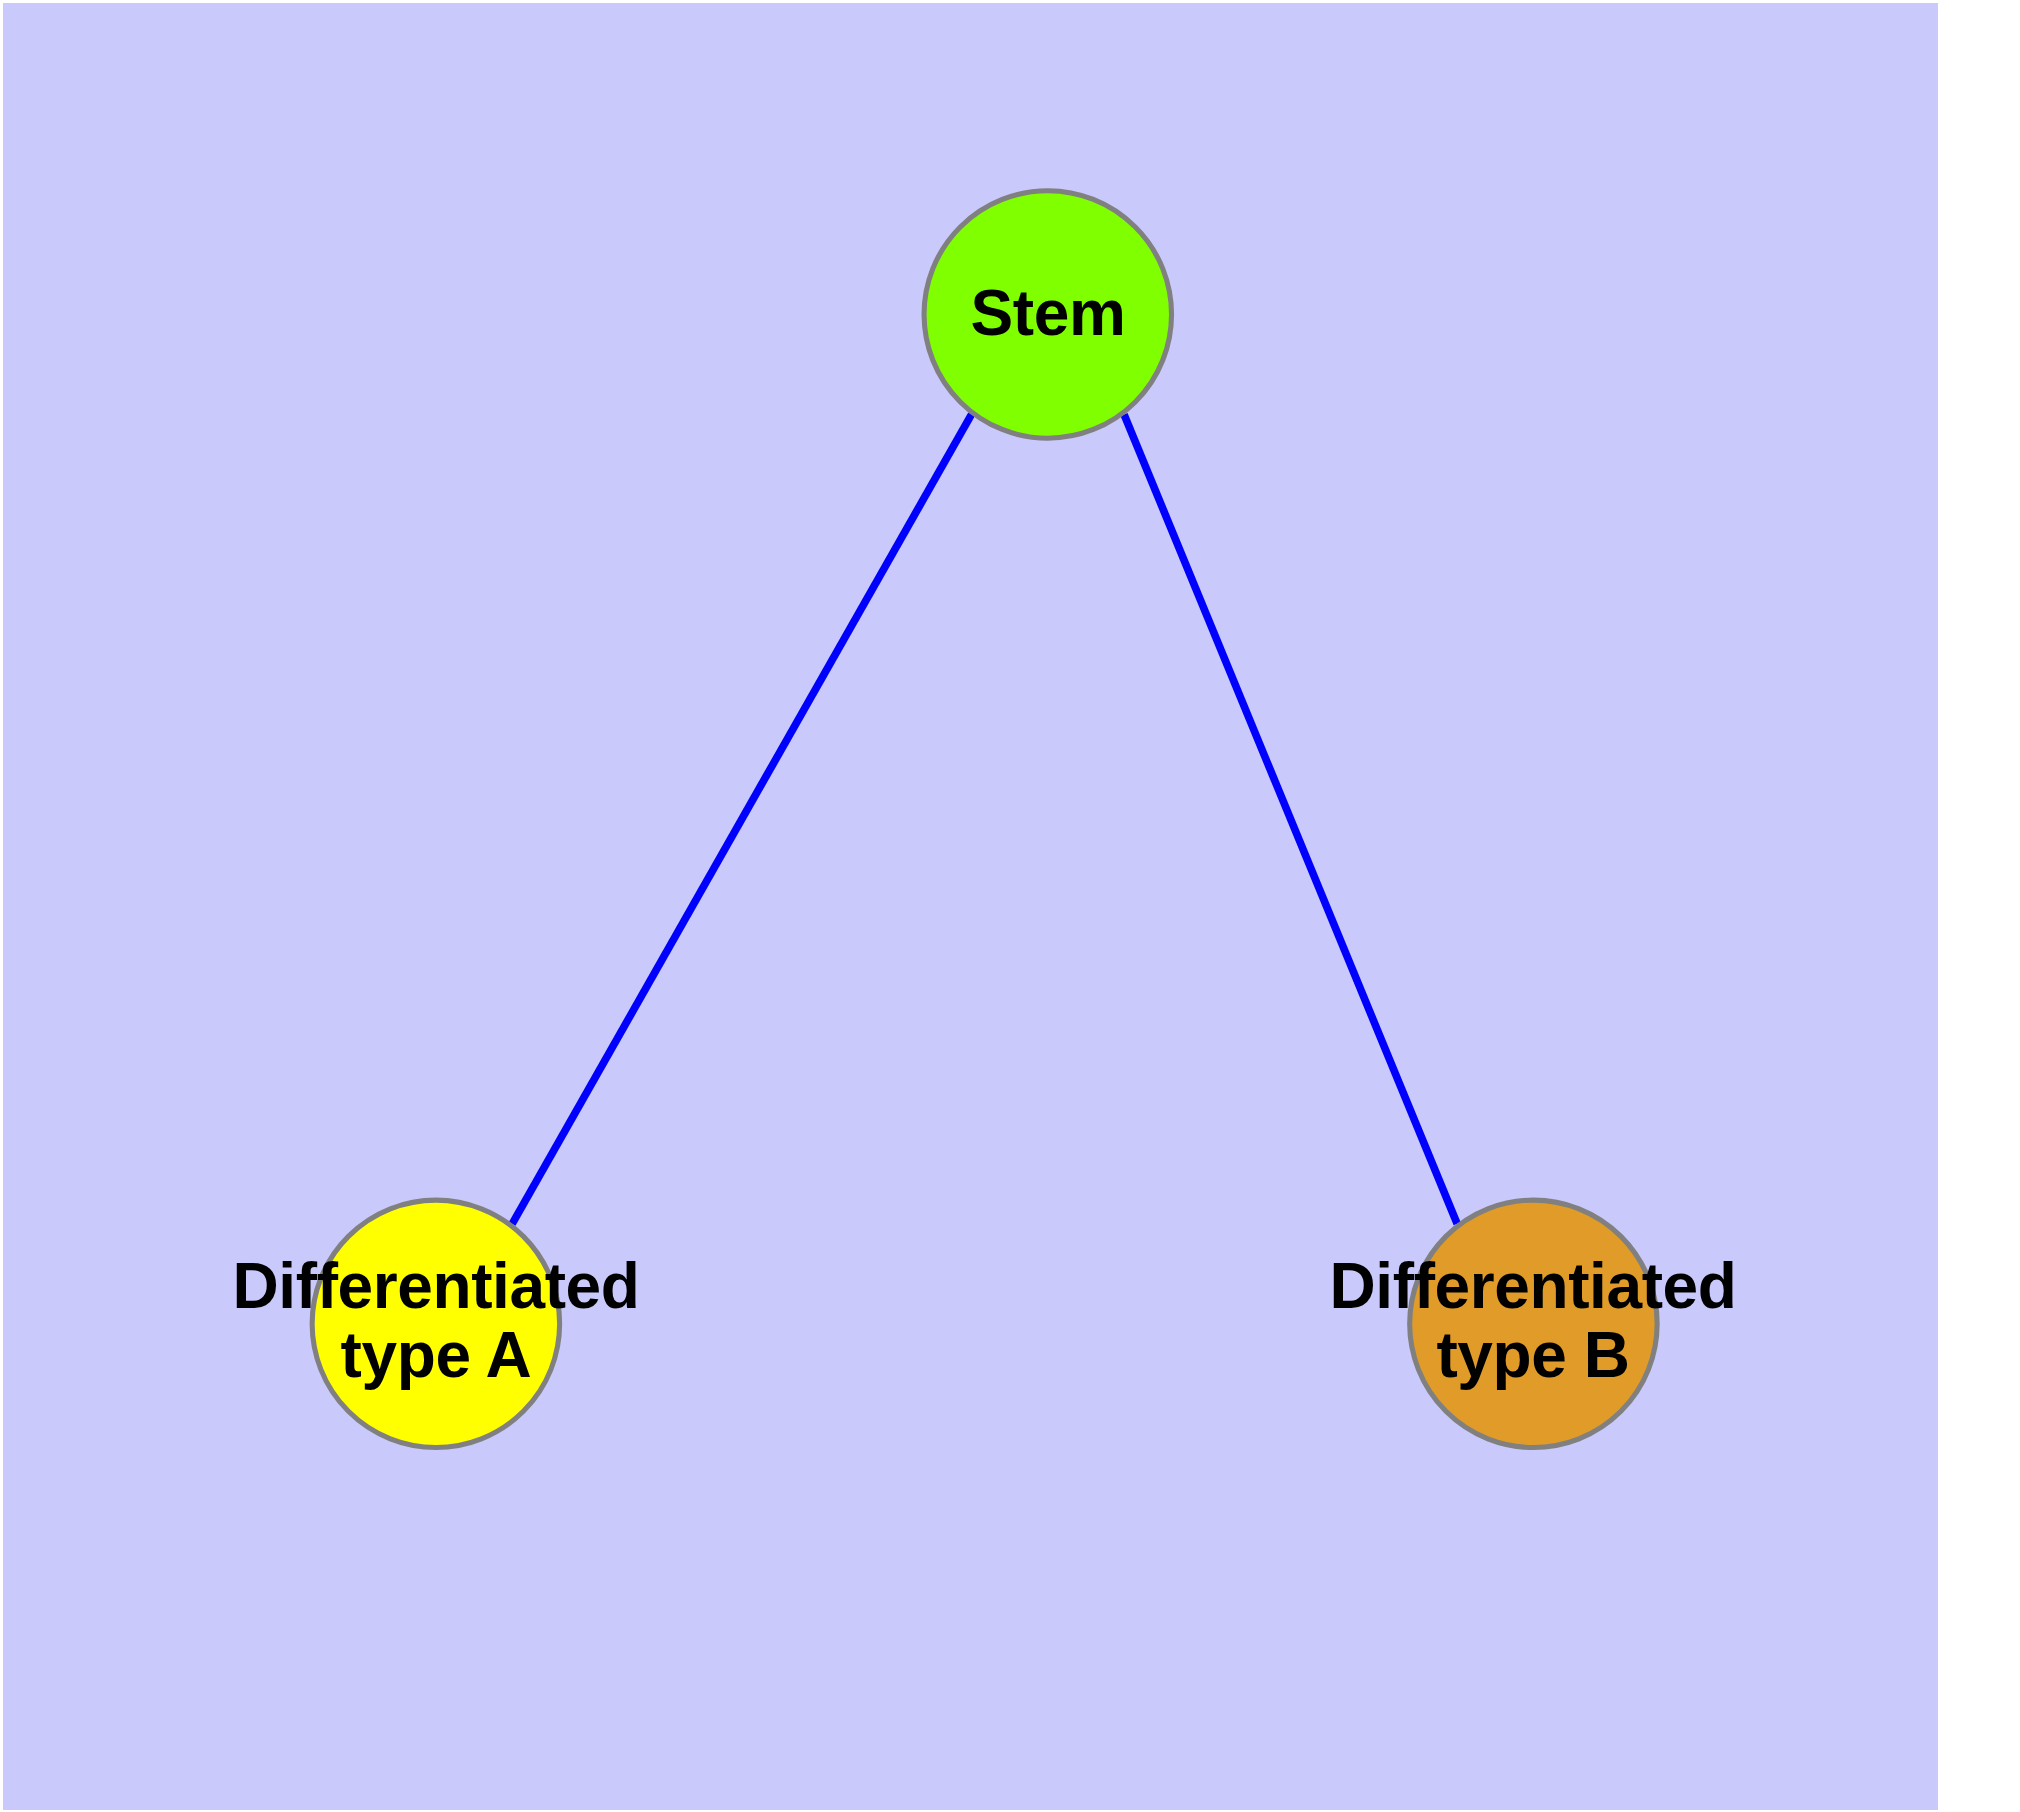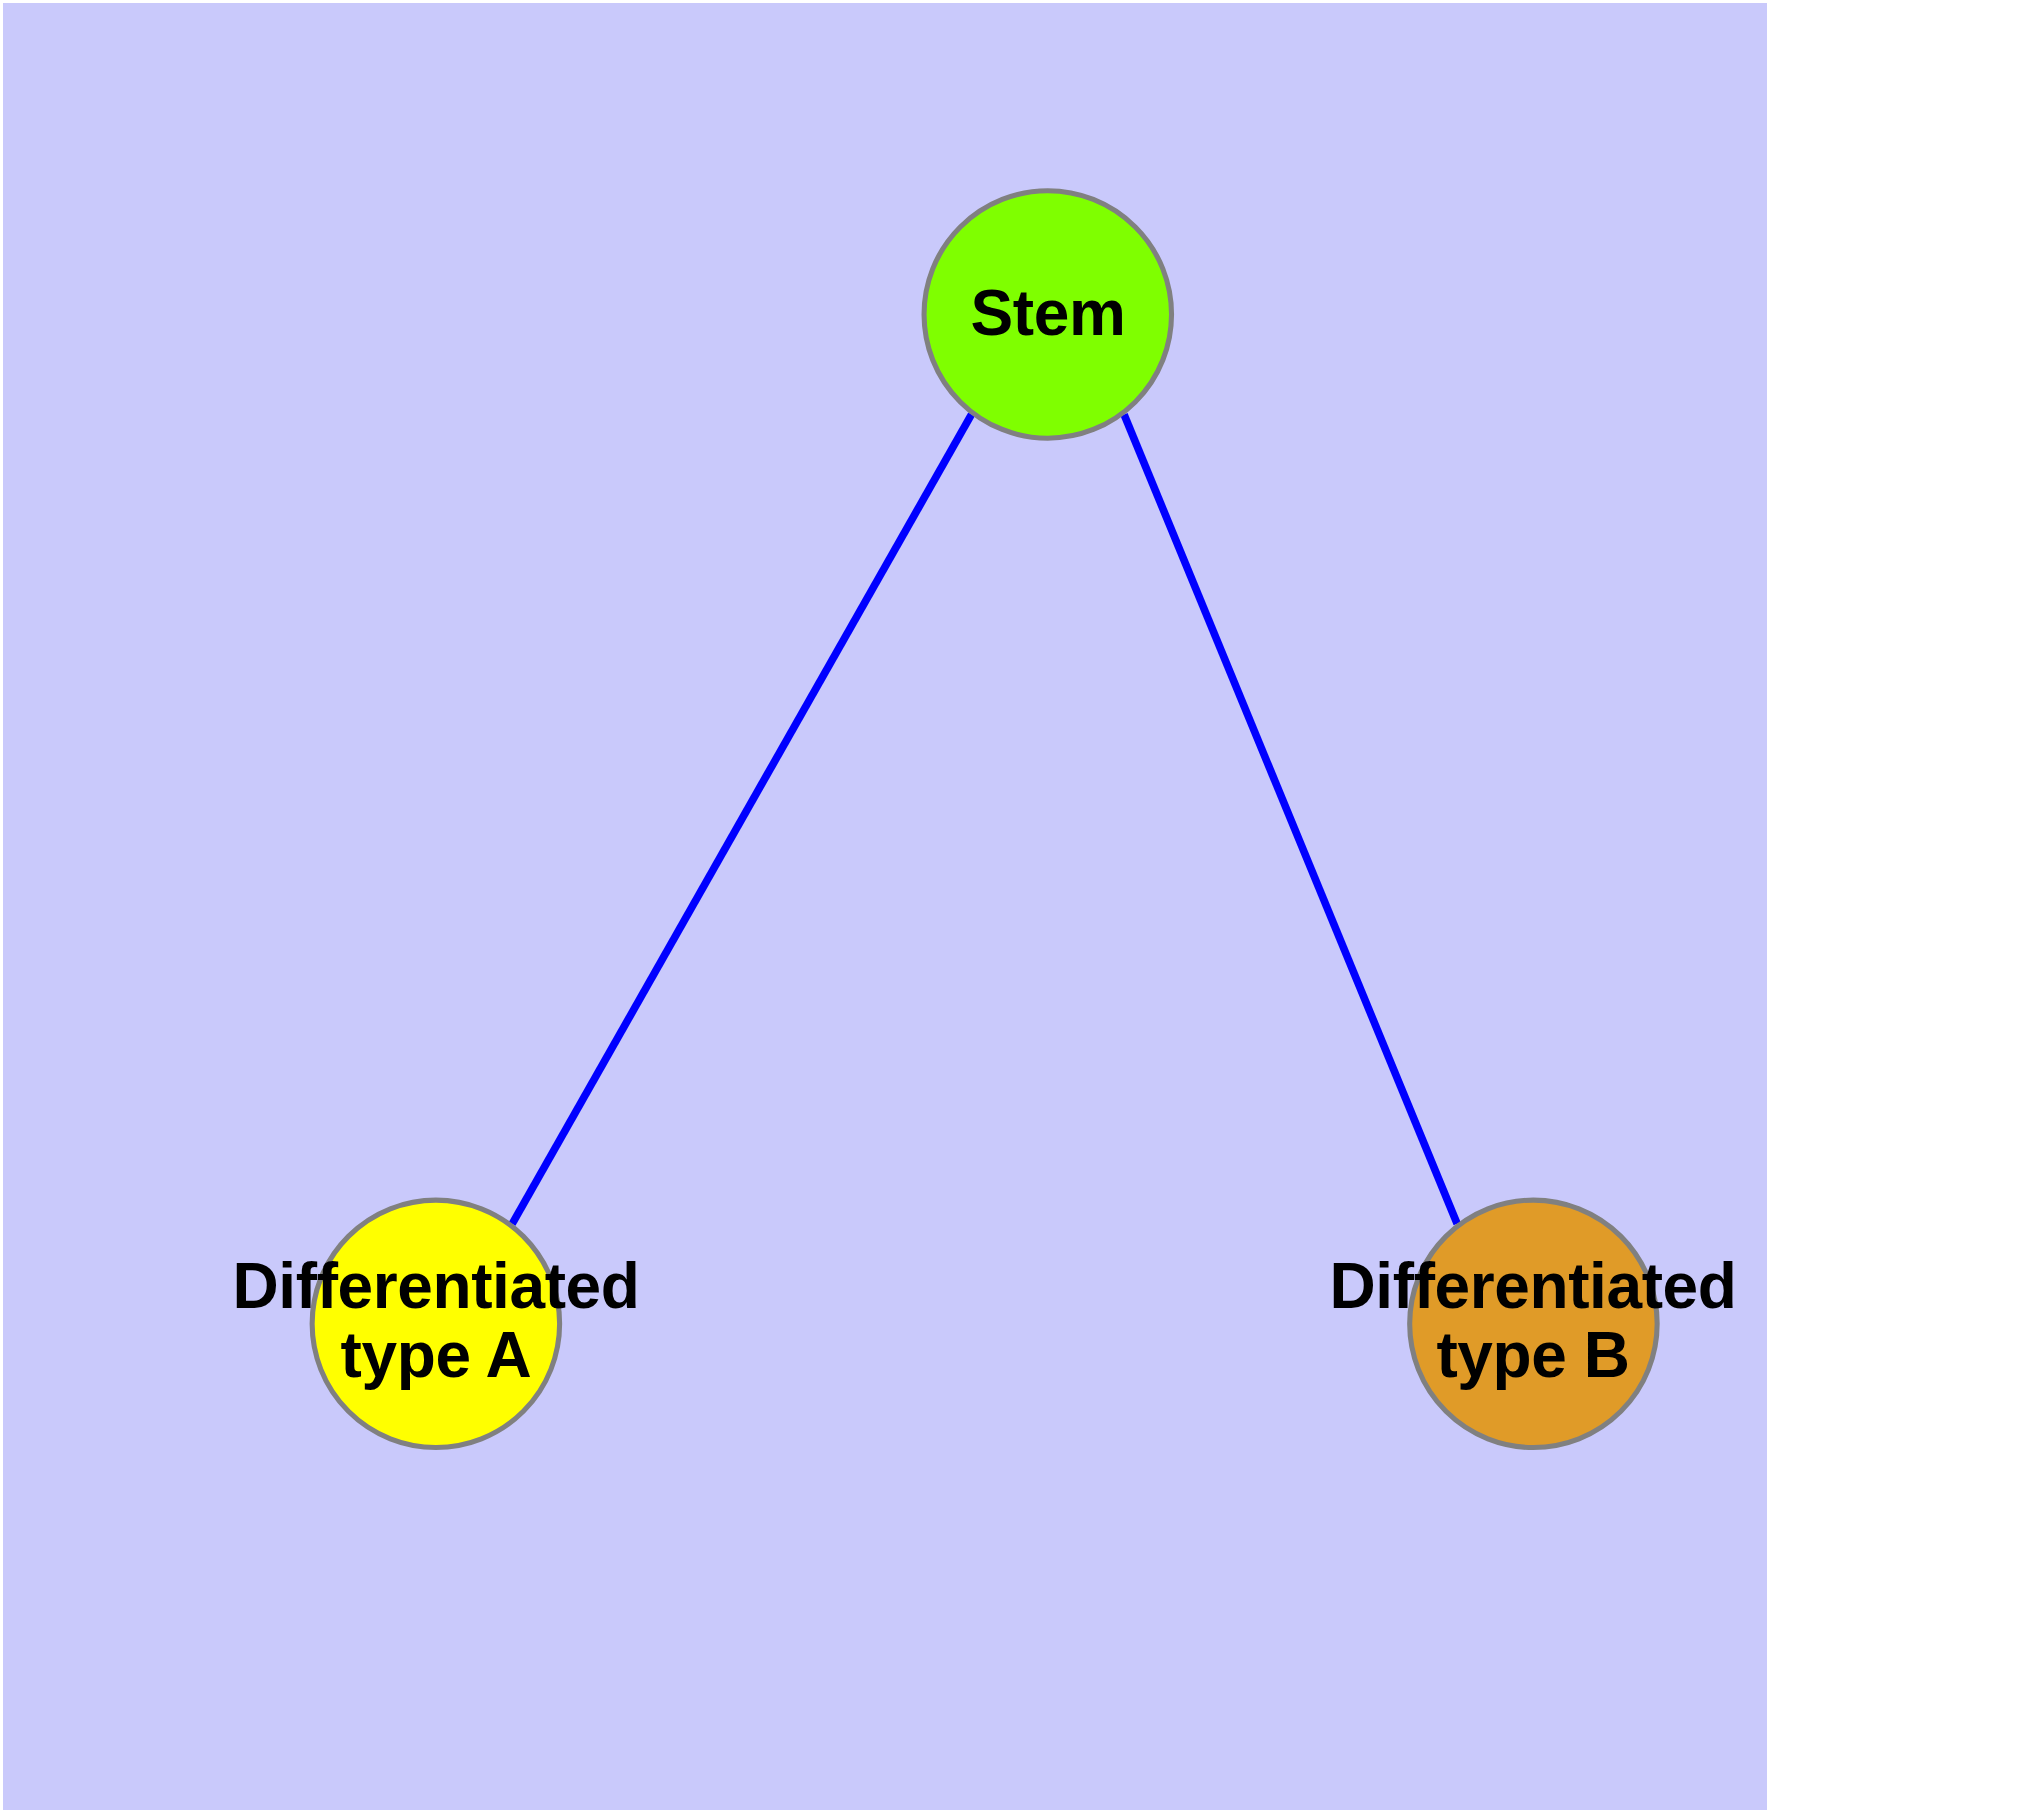--- a/index.html
+++ b/index.html
@@ -3,21 +3,21 @@
 <meta charset="utf-8">
 <title>Cell Differentiation Graph</title>
 <style>
   html, body {
     margin: 0;
     padding: 0;
     background: #ffffff;
   }
   #stage {
     position: relative;
-    width: 1767px;
+    width: 1938px;
     height: 1812px;
     background: #ffffff;
     overflow: hidden;
     font-family: "Liberation Sans", "DejaVu Sans", sans-serif;
   }
   #canvas-bg {
     position: absolute;
     left: 2.5px;
     top: 2.5px;
     width: 2015px;

